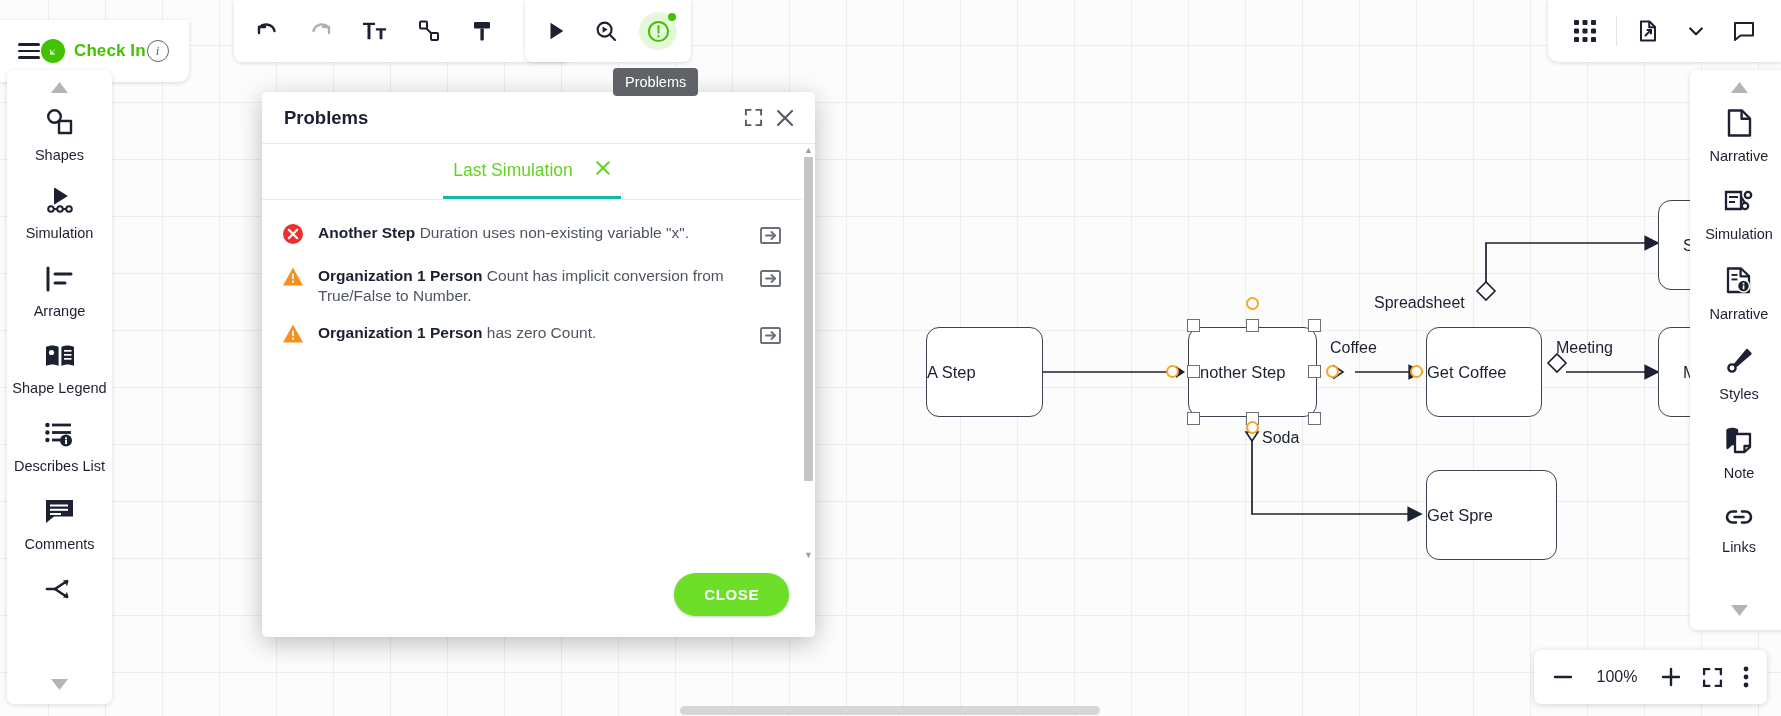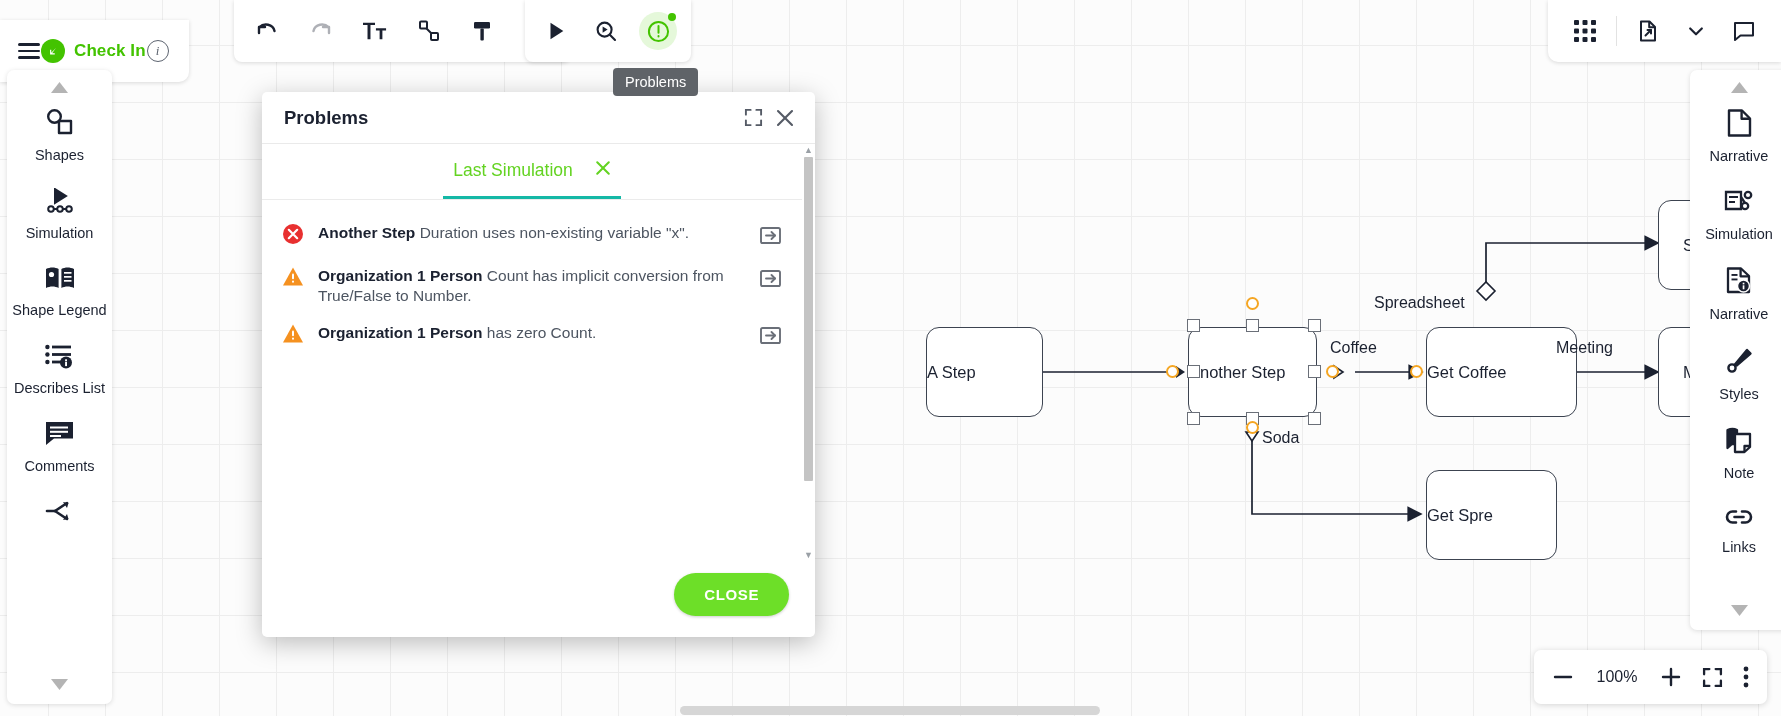--- a/index.html
+++ b/index.html
@@ -224,21 +224,21 @@
       <div class="handle" style="left:1187px;top:412px;"></div>
       <div class="handle" style="left:1246px;top:412px;"></div>
       <div class="handle" style="left:1308px;top:412px;"></div>
       <div class="port" style="left:1246px;top:297px;"></div>
       <div class="port" style="left:1166px;top:365px;"></div>
       <div class="port" style="left:1326px;top:365px;"></div>
       <div class="port" style="left:1246px;top:421px;"></div>
       <div class="port" style="left:1410px;top:365px;"></div>
     </div>
 
-    <div class="node" style="left:1426px;top:327px;width:151px;height:90px;">
+    <div class="node" style="left:1426px;top:327px;width:116px;height:90px;">
       <span>Get Coffee</span>
     </div>
     <div class="node" style="left:1426px;top:470px;width:131px;height:90px;">
       <span>Get Spre</span>
     </div>
     <div class="node" style="left:1658px;top:200px;width:131px;height:90px;justify-content:flex-start;padding-left:24px;">
       <span>Spre</span>
     </div>
     <div class="node" style="left:1658px;top:327px;width:131px;height:90px;justify-content:flex-start;padding-left:24px;">
       <span>M</span>
@@ -395,20 +395,30 @@
           <path d="M10 1 L21 8 L10 15 z" fill="#1b2130"></path>
           <circle cx="6" cy="21" r="2.8"></circle>
             <circle cx="15" cy="21" r="2.8"></circle>
             <circle cx="24" cy="21" r="2.8"></circle>
           <path d="M8.8 21 H12.2 M17.8 21 H21.2"></path>
         </svg>
       </span>
       <span class="rl">Simulation</span>
     </div>
 
+    <div class="rail-item">
+      <span>
+        <svg width="28" height="26" viewBox="0 0 28 26" fill="none" stroke="#1b2130" stroke-width="3" stroke-linecap="round">
+          <path d="M2 2 V24"></path>
+            <path d="M9 8 H25"></path>
+            <path d="M9 17 H19"></path>
+        </svg>
+      </span>
+      <span class="rl">Arrange</span>
+    </div>
 
     <div class="rail-item">
       <span>
         <svg width="30" height="25" viewBox="0 0 30 25" fill="#1b2130">
           <path d="M1 3 C5 1 10 1 13.6 3 V22 C10 20 5 20 1 22 z"></path>
           <path d="M16.4 3 C20 1 25 1 29 3 V22 C25 20 20 20 16.4 22 z"></path>
           <circle cx="6.5" cy="8.5" r="2.6" fill="#fff"></circle>
           <rect x="19" y="6" width="7.5" height="1.7" fill="#fff"></rect>
           <rect x="19" y="10" width="7.5" height="1.7" fill="#fff"></rect>
           <rect x="19" y="14" width="7.5" height="1.7" fill="#fff"></rect>

